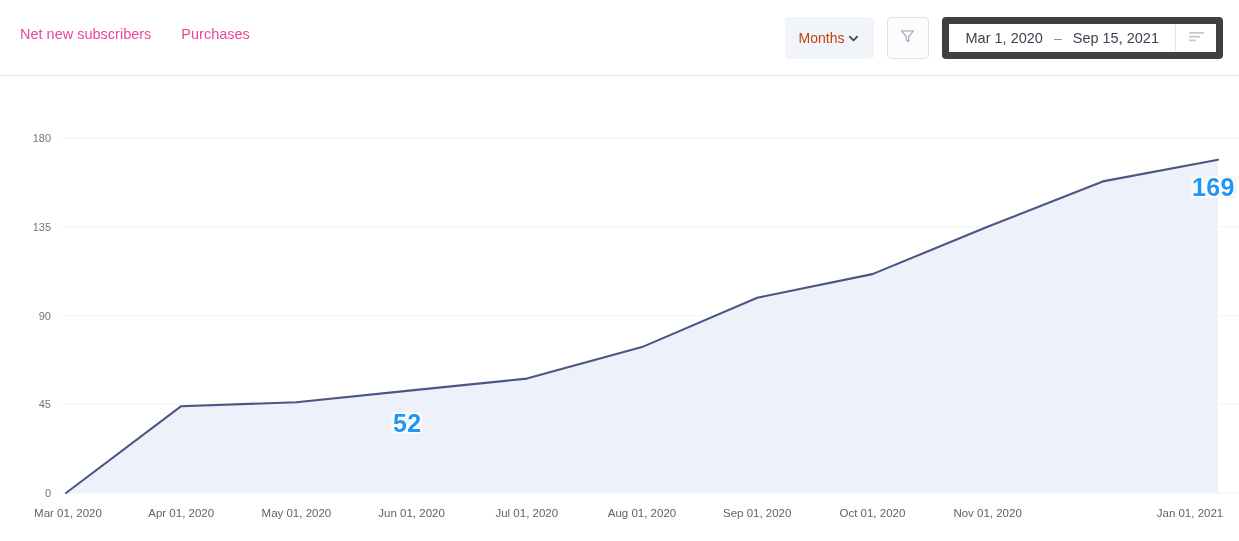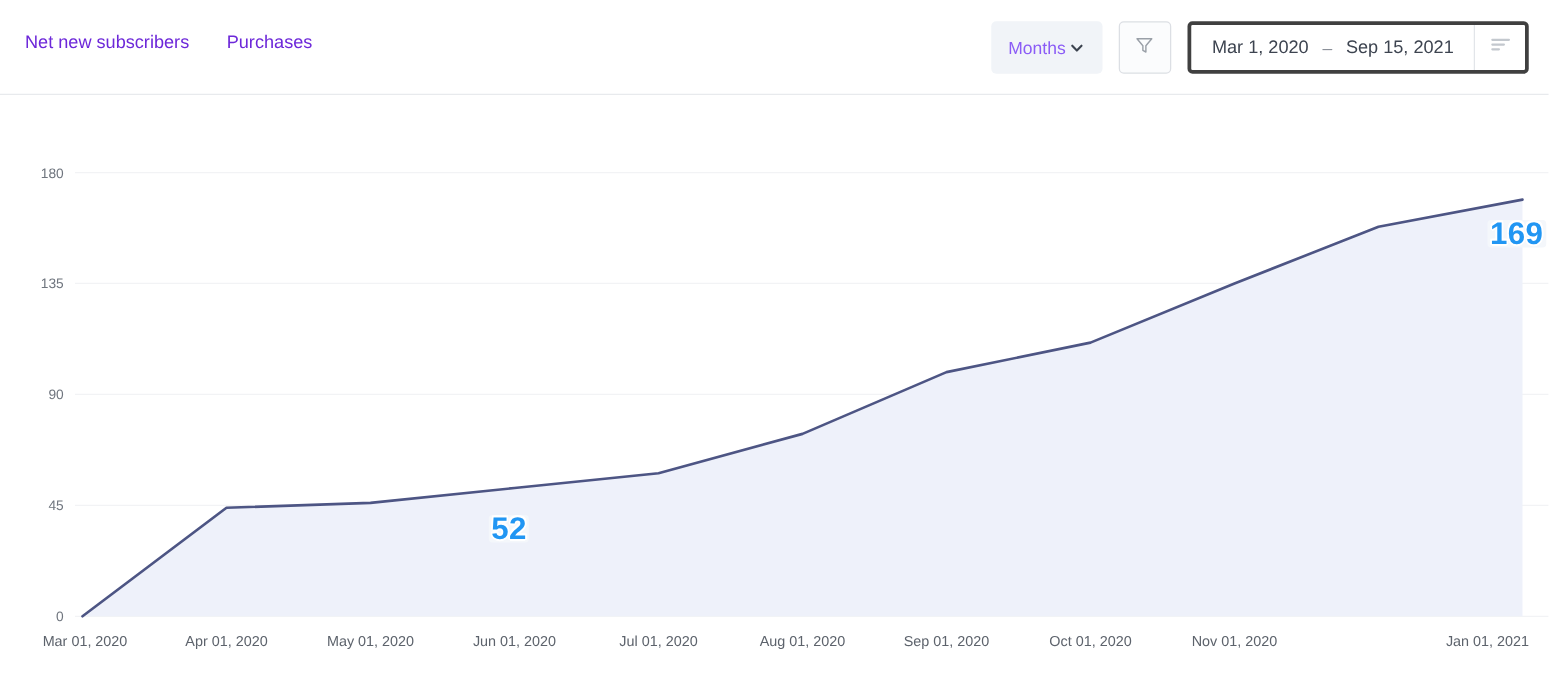--- a/index.html
+++ b/index.html
@@ -25,21 +25,21 @@
   }
   .tabs {
     position: absolute; left: 20px; top: 0;
     height: 76px;
     display: flex; align-items: flex-start;
   }
   .tab {
     position: relative;
     padding: 26px 24px 0 0;
     font-size: 14.5px;
-    color: #6d28d9;
+    color: #ec4899;
     white-space: nowrap;
     cursor: pointer;
     height: 76px;
   }
   .tab.t0 { padding-right: 30px; }
   .tab.active { color: #d4606f; padding-right: 26px; }
   .tab.active .tab-underline {
     position: absolute;
     left: 0; right: 26px; bottom: 0;
     height: 2px;
@@ -62,40 +62,40 @@
   }
   .months-btn {
     height: 42px;
     min-width: 84px;
     padding: 0 14px;
     background: #f1f4f8;
     border: none;
     border-radius: 4px;
     display: flex; align-items: center; justify-content: center;
     font-size: 14px;
-    color: #8b5cf6;
+    color: #c2410c;
     cursor: pointer;
     font-family: "Liberation Sans", sans-serif;
   }
   .months-caret {
     margin-left: 2px;
     display: inline-block;
     line-height: 0;
   }
   .filter-btn {
     width: 42px; height: 42px;
     background: #fbfcfd;
     border: 1px solid #dcdfe4;
     border-radius: 4px;
     display: flex; align-items: center; justify-content: center;
     cursor: pointer;
   }
   .daterange {
     height: 42px;
-    border: 3px solid #404040;
+    border: 7px solid #404040;
     border-radius: 4px;
     display: flex; align-items: stretch;
     background: #fff;
   }
   .daterange-text {
     display: flex; align-items: center;
     gap: 11px;
     padding: 0 16px 0 17px;
     font-size: 14.5px;
     color: #3d4450;

